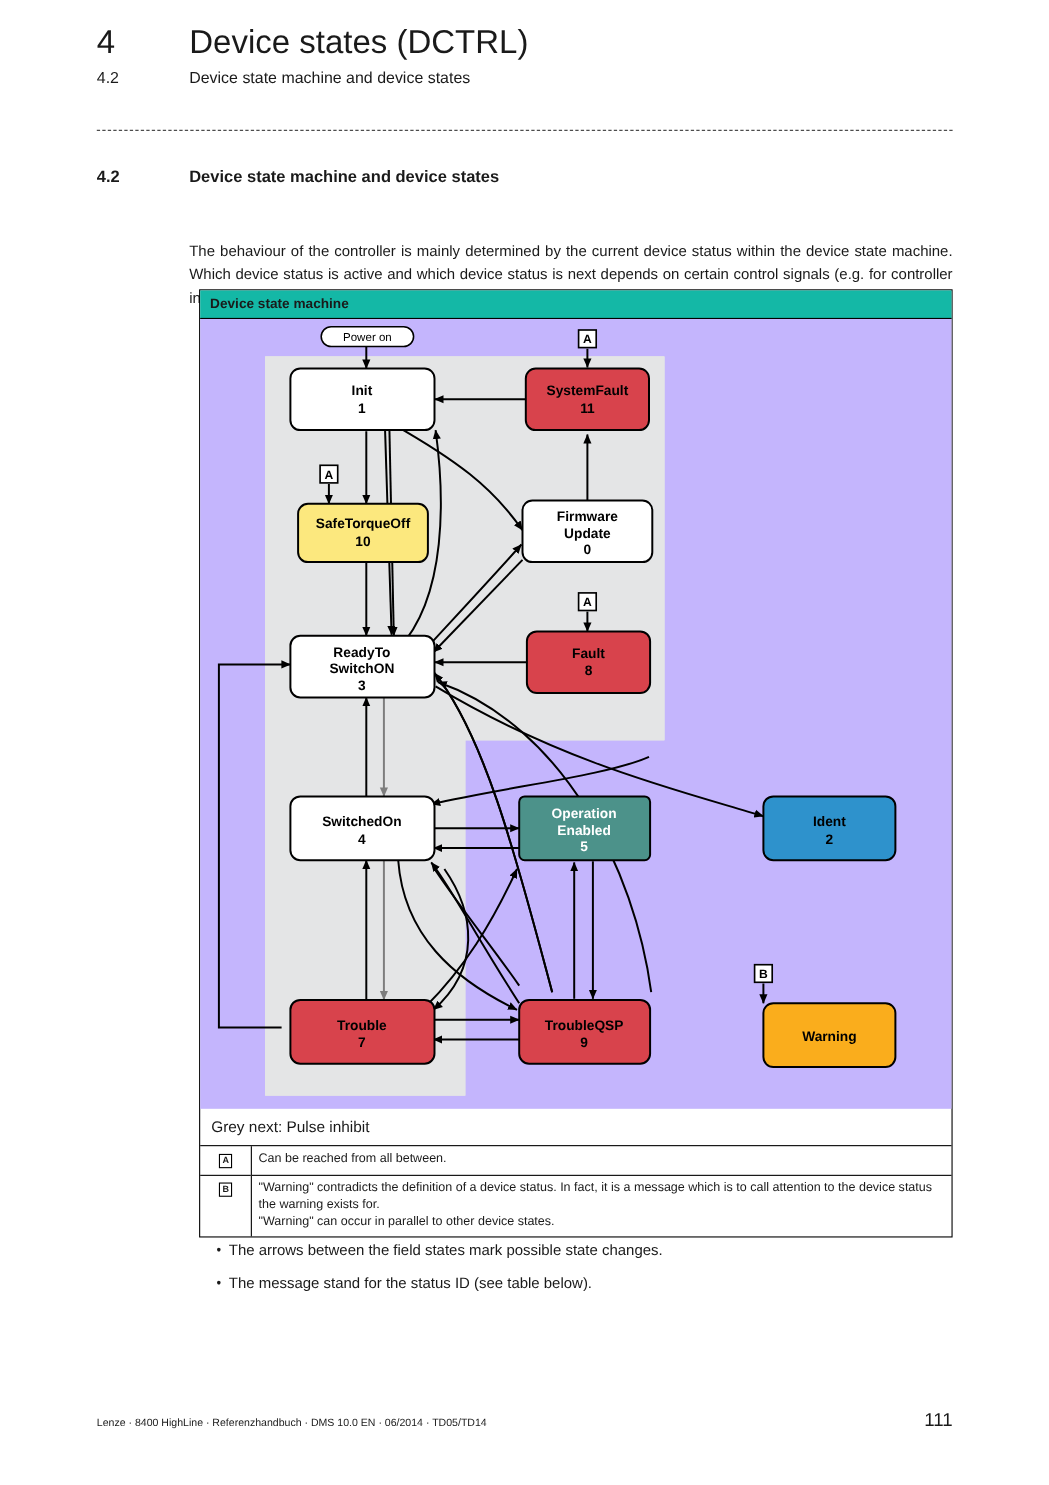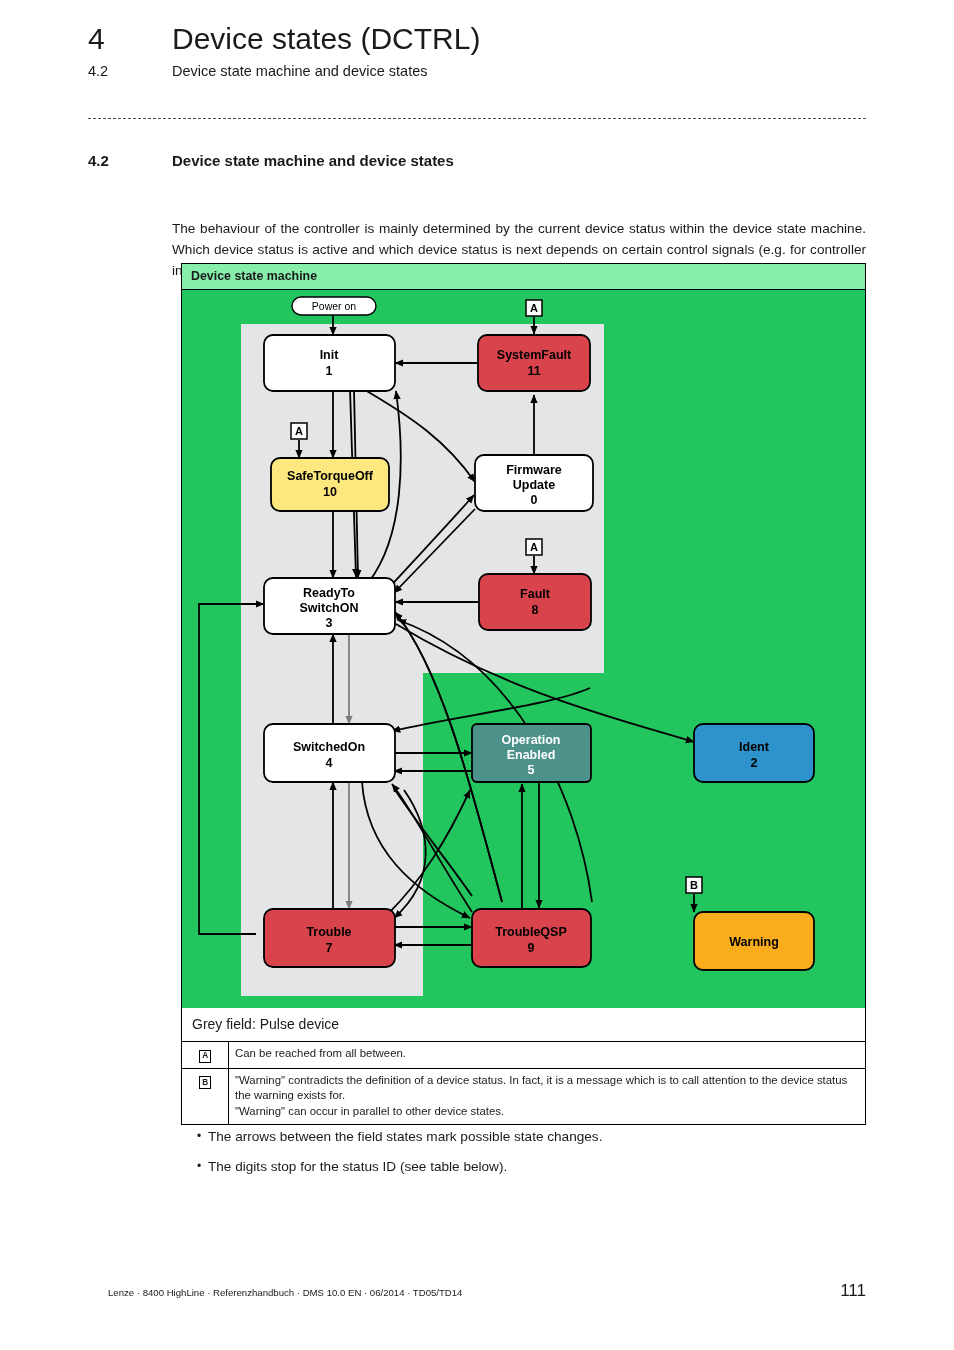--- a/index.html
+++ b/index.html
@@ -35,24 +35,24 @@
     position:absolute;left:172px;top:190px;width:694px;
     font-size:13.6px;line-height:1.56;text-align:justify;margin-top:28px;
   }
 
   
   .figure{
     position:absolute;left:181px;top:263px;width:685px;
     border:1px solid #000;box-sizing:border-box;
   }
   .fig-title{
-    background:#86efac;border-bottom:1px solid #000;
+    background:#14b8a6;border-bottom:1px solid #000;
     font-size:12.4px;font-weight:bold;padding:5px 9px 6px 9px;
   }
-  .fig-canvas{position:relative;height:718px;background:#22c55e;}
+  .fig-canvas{position:relative;height:718px;background:#c4b5fd;}
   .fig-canvas svg{display:block;}
 
   .greycap{
     font-size:14px;padding:8px 10px 9px 10px;border-bottom:1px solid #000;
   }
   .notes{width:100%;border-collapse:collapse;}
   .notes td{
     border-top:1px solid #000;font-size:11.4px;line-height:1.36;
     padding:4px 6px 5px 6px;vertical-align:top;
   }
@@ -64,21 +64,21 @@
   }
 
   
   .bullets{position:absolute;left:190px;top:1128px;width:680px;font-size:13.6px;}
   .bullet{display:flex;margin-bottom:12px;}
   .bullet .dot{width:18px;flex:0 0 18px;text-align:center;font-size:12px;line-height:1.35;}
   .bullet .txt{line-height:1.35;}
 
   
   .footer{position:absolute;left:88px;top:1281px;width:778px;display:flex;align-items:baseline;justify-content:space-between;}
-  .foot-left{font-size:9.6px;margin-left:20px;}
+  .foot-left{font-size:9.6px;}
   .foot-page{font-size:17px;font-weight:normal;}
 </style>
 </head>
 <body>
 
 <div class="page">
 
   <div class="runhead">
     <div class="rh-row">
       <div class="rh-num rh-chap-num">4</div>
@@ -278,21 +278,21 @@
           <text x="349" y="662" text-anchor="middle" font-size="12.5" font-weight="bold" fill="#000" font-family="Liberation Sans, sans-serif">9</text>
         </g>
 
         <g>
           <rect x="512" y="622" width="120" height="58" rx="9" ry="9" fill="#faad1c" stroke="#000" stroke-width="1.8"></rect>
           <text x="572" y="656" text-anchor="middle" font-size="12.5" font-weight="bold" fill="#000" font-family="Liberation Sans, sans-serif">Warning</text>
         </g>
       </svg>
     </div>
 
-    <div class="greycap">Grey field: Pulse device</div>
+    <div class="greycap">Grey next: Pulse inhibit</div>
 
     <table class="notes">
       <tbody>
           <tr>
         <td class="key">
           <span class="keybox">A</span>
         </td>
         <td>Can be reached from all between.</td>
       </tr>
       <tr>
@@ -306,21 +306,21 @@
       </table>
   </div>
 
   <div class="bullets">
     <div class="bullet">
       <div class="dot">•</div>
       <div class="txt">The arrows between the field states mark possible state changes.</div>
     </div>
     <div class="bullet">
       <div class="dot">•</div>
-      <div class="txt">The digits stop for the status ID (see table below).</div>
+      <div class="txt">The message stand for the status ID (see table below).</div>
     </div>
   </div>
 
   <div class="footer">
     <div class="foot-left">Lenze · 8400 HighLine · Referenzhandbuch · DMS 10.0 EN · 06/2014 · TD05/TD14</div>
     <div class="foot-page">111</div>
   </div>
 
 </div>
 

